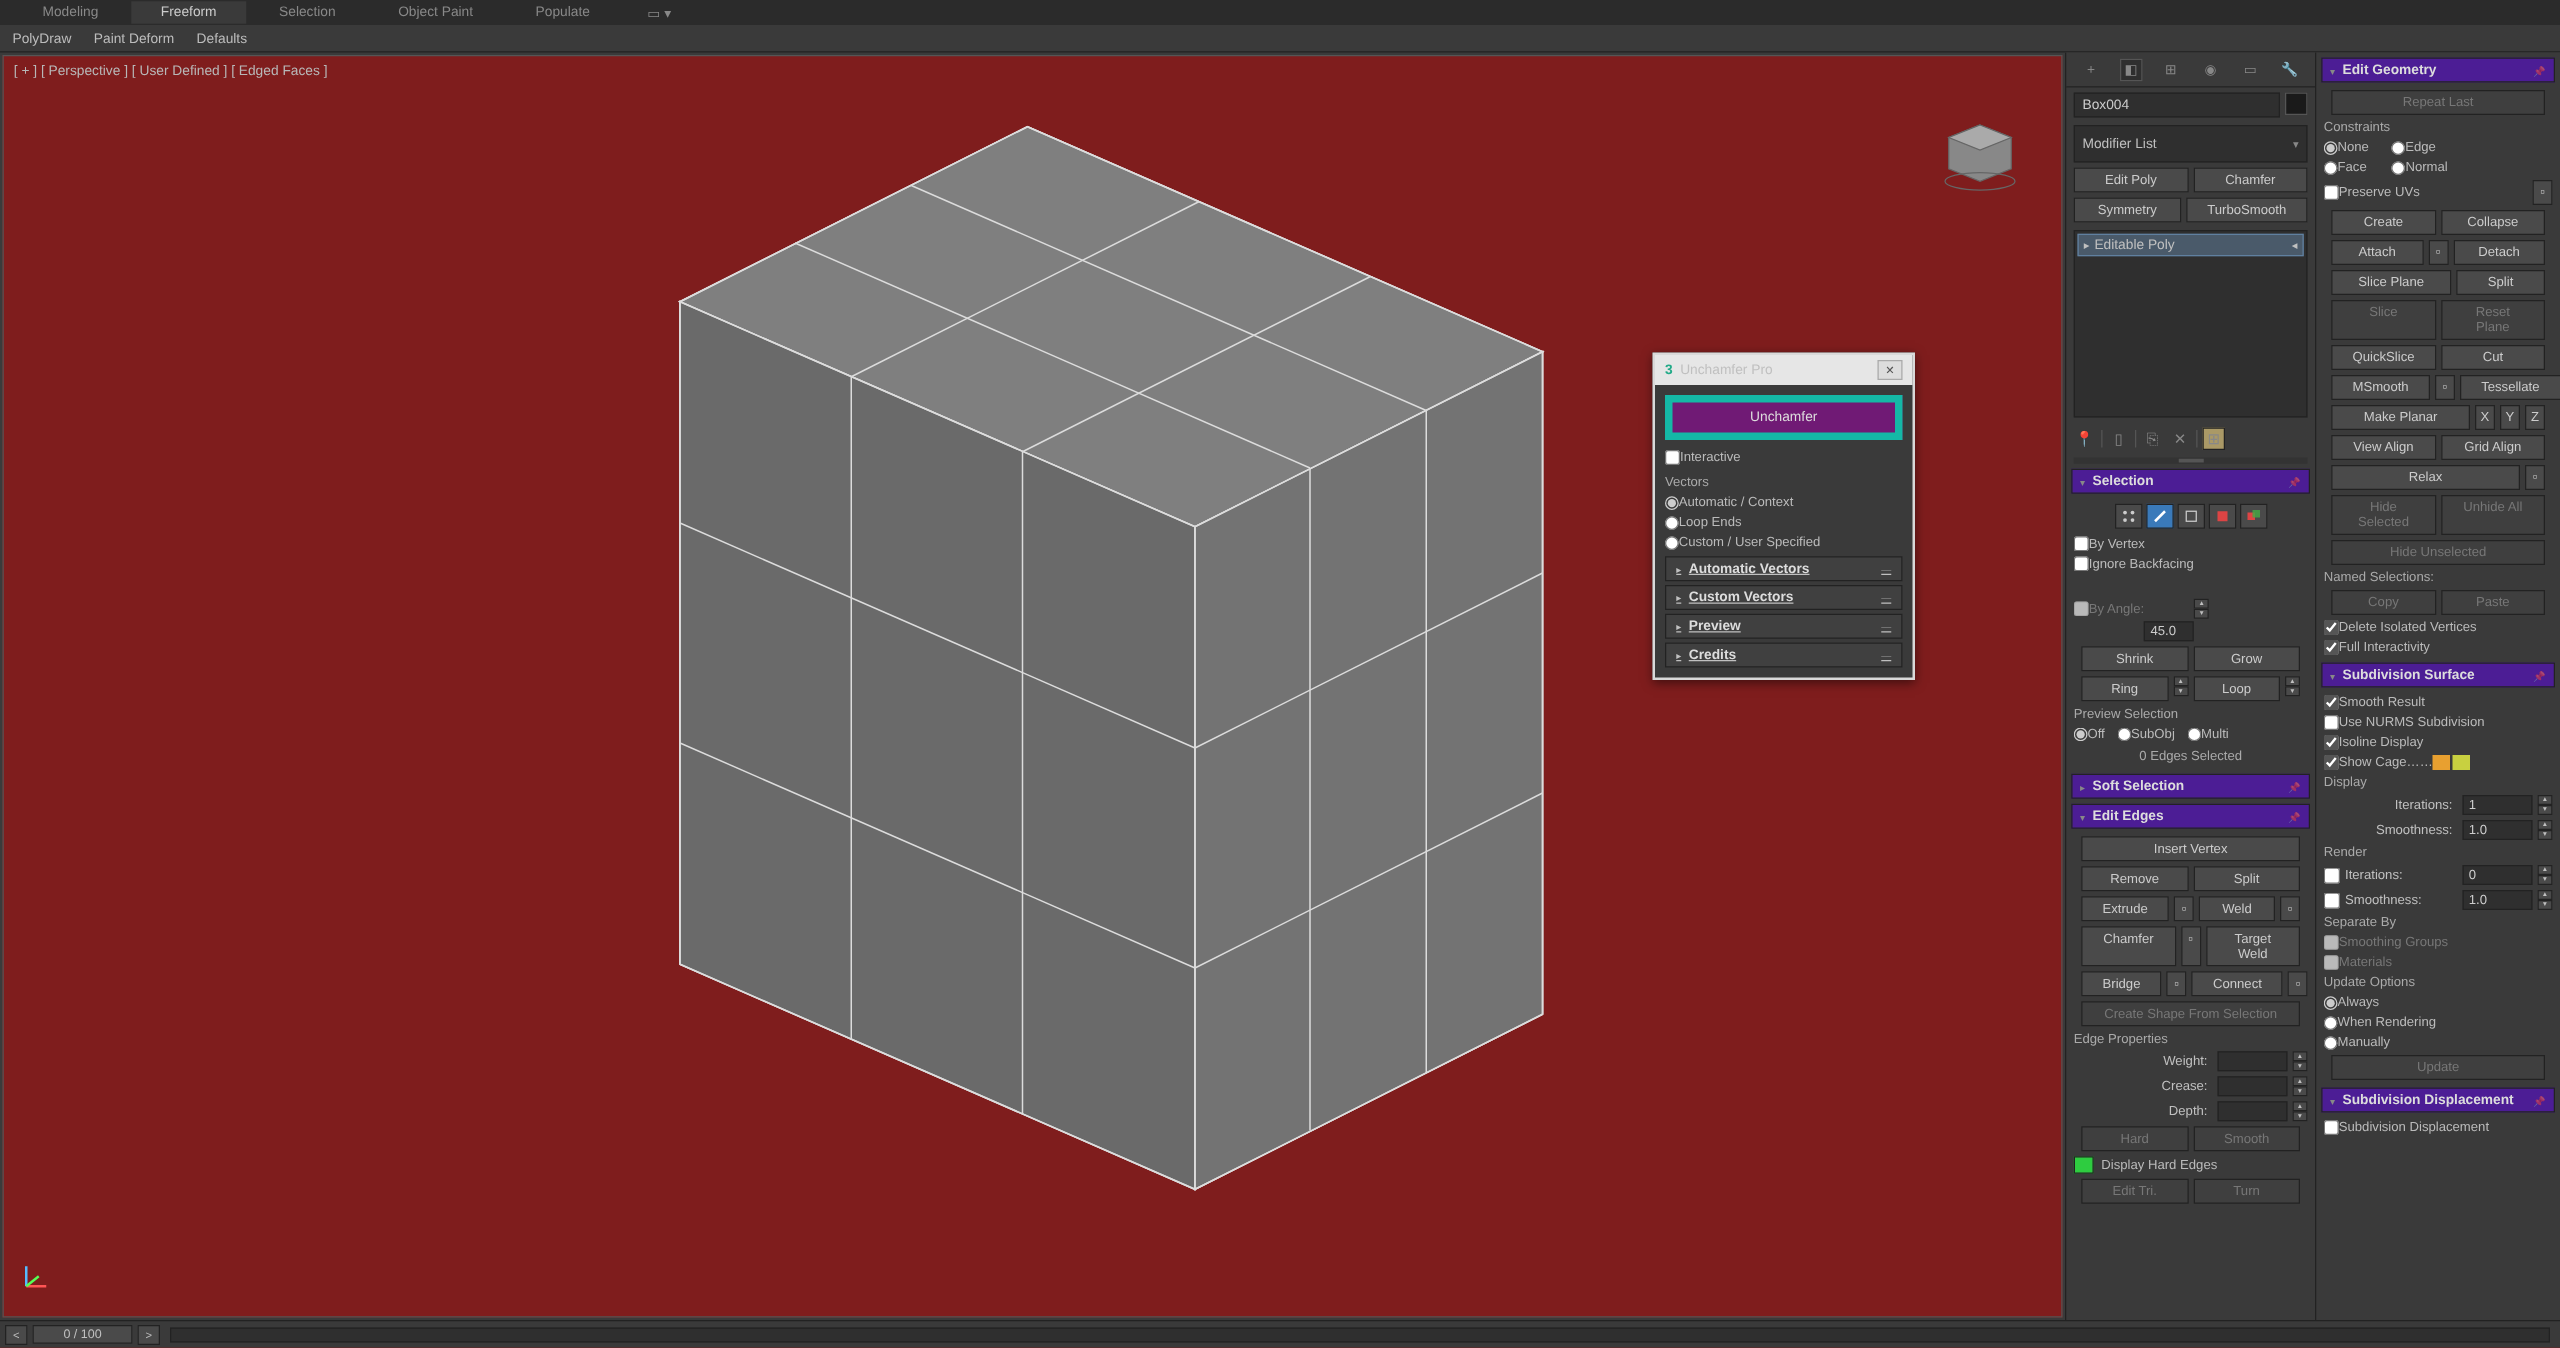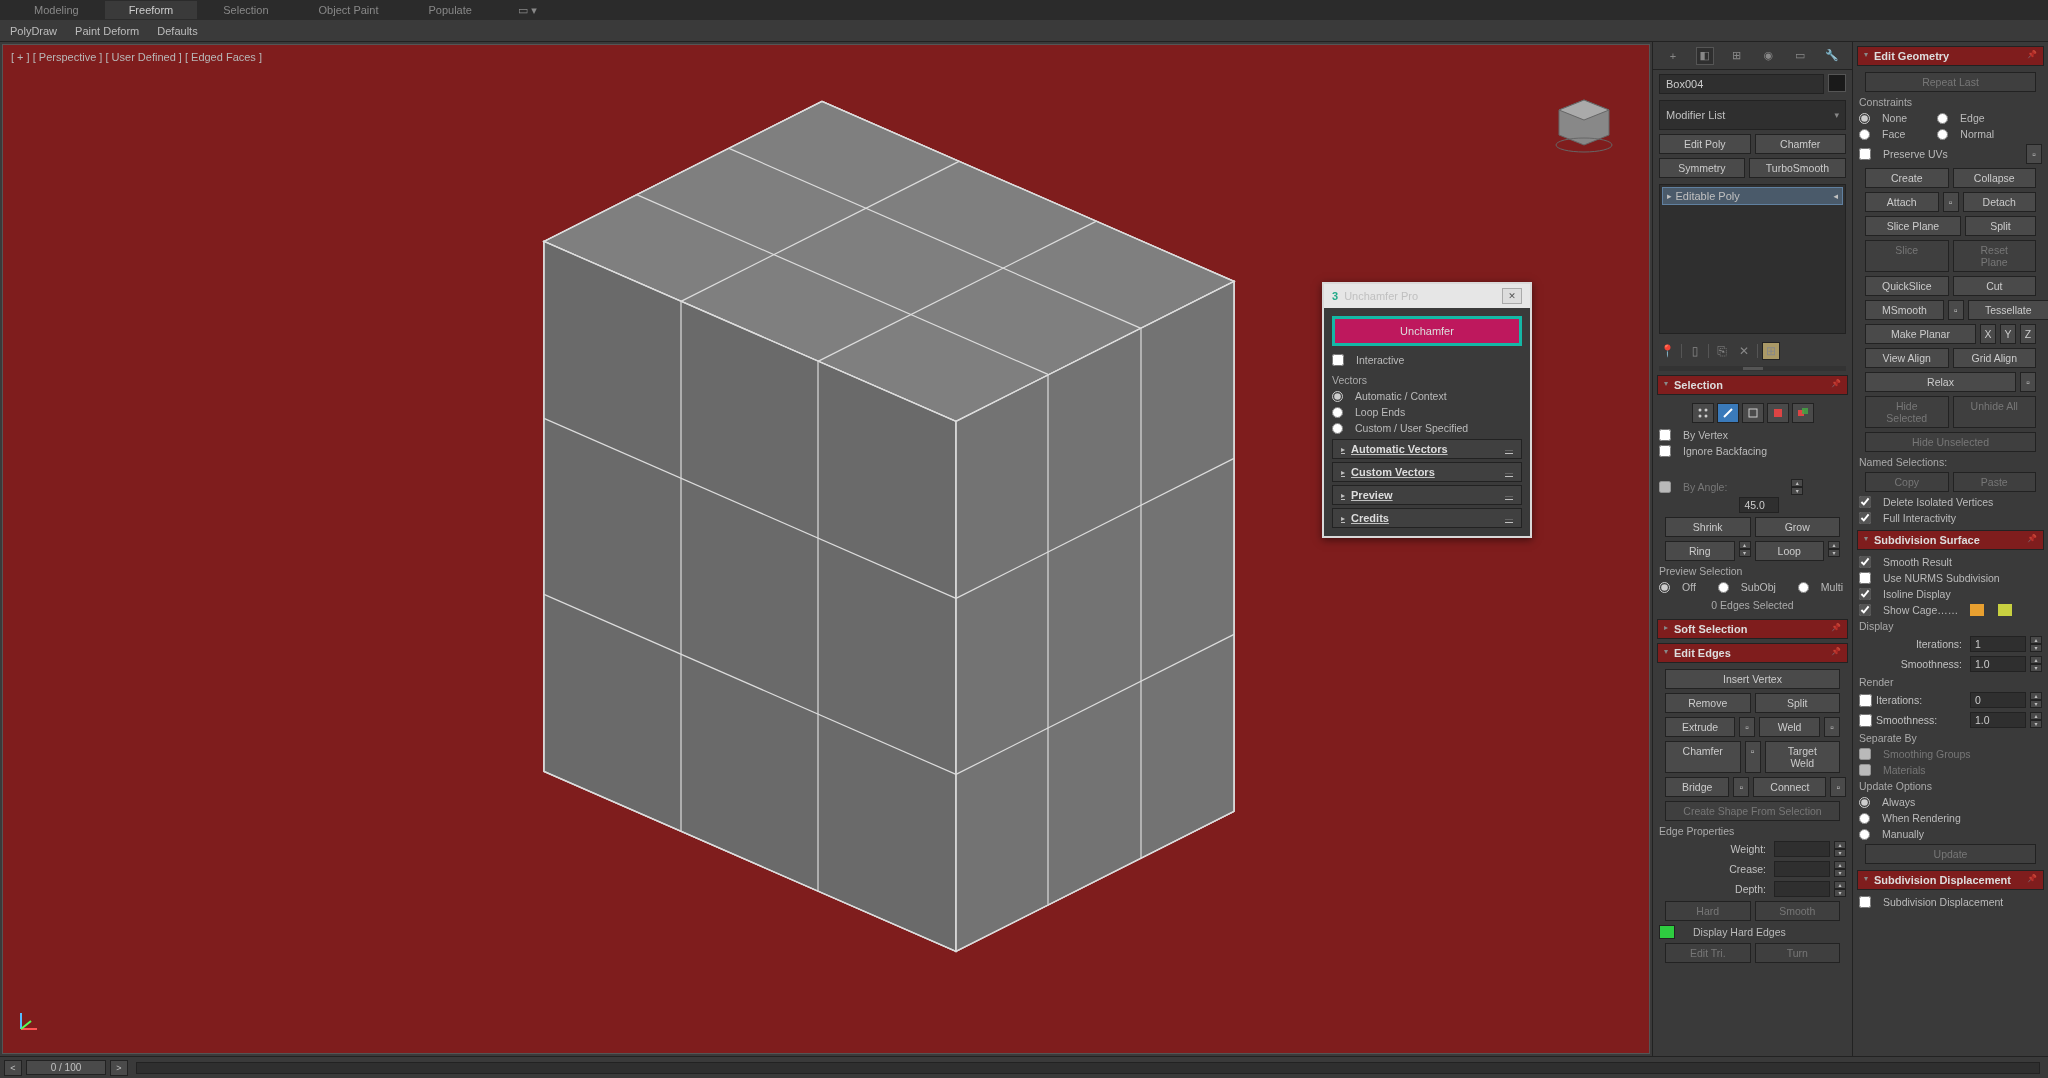--- a/index.html
+++ b/index.html
@@ -46,33 +46,33 @@
 .mod-item { background: #4a5a6a; border: 1px solid #6080a0; padding: 2px 4px; display: flex; align-items: center; gap: 4px; }
 .mod-item::before { content: '▸'; font-size: 9px; }
 
 .icon-toolbar { display: flex; gap: 4px; padding: 4px 6px; align-items: center; }
 .tb-icon { width: 18px; height: 18px; display: flex; align-items: center; justify-content: center; color: #888; cursor: pointer; font-size: 12px; }
 .tb-sep { width: 1px; height: 14px; background: #555; }
 
 .rollout-bar { height: 5px; background: #333; margin: 2px 6px; position: relative; }
 .rollout-bar::after { content: ''; position: absolute; left: 50%; top: 1px; width: 20px; height: 3px; background: #555; transform: translateX(-50%); }
 
-.rollout-header { background: #7f1d1d; border: 1px solid #222; margin: 2px 4px; padding: 3px 6px; display: flex; align-items: flex-start; gap: 6px; cursor: pointer; }
+.rollout-header { background: #4c1d95; border: 1px solid #222; margin: 2px 4px; padding: 3px 6px; display: flex; align-items: flex-end; gap: 6px; cursor: pointer; }
 .rollout-header.pinned::after { content: '📌'; margin-left: auto; font-size: 8px; opacity: 0.5; }
 .rollout-header::before { content: '▾'; font-size: 8px; color: #888; }
 .rollout-header.collapsed::before { content: '▸'; }
 .rollout-title { font-weight: bold; font-size: 11px; color: #ddd; }
 
 .rollout-body { padding: 2px 6px; }
 
 .subobj-row { display: flex; gap: 3px; justify-content: center; padding: 4px 0; }
 .subobj-btn { width: 22px; height: 20px; background: #4a4a4a; border: 1px solid #222; display: flex; align-items: center; justify-content: center; cursor: pointer; }
 .subobj-btn.active { background: #3a7aba; }
 
-.check-row { display: flex; align-items: center; gap: 12px; padding: 2px 0; }
+.check-row { display: flex; align-items: center; gap: 0; padding: 2px 0; }
 .check-row input[type=checkbox] { width: 12px; height: 12px; accent-color: #555; }
 .check-row input[type=radio] { width: 11px; height: 11px; accent-color: #ccc; }
 .check-row label { font-size: 10.5px; color: #bbb; }
 .check-row.disabled label { color: #777; }
 
 .spinner-row { display: flex; align-items: center; gap: 4px; padding: 2px 0; }
 .spinner-row label { flex: 1; font-size: 10.5px; text-align: right; padding-right: 4px; }
 .spinner { width: 56px; background: #2f2f2f; border: 1px solid #222; padding: 1px 4px; color: #ccc; font-size: 10.5px; height: 16px; }
 .spinner-btns { width: 12px; display: flex; flex-direction: column; }
 .spinner-btns span { height: 8px; background: #4a4a4a; border: 1px solid #222; font-size: 6px; text-align: center; line-height: 6px; cursor: pointer; }
@@ -83,21 +83,21 @@
 
 .hard-color { width: 16px; height: 14px; background: #2ecc40; border: 1px solid #222; }
 .cage-sw { width: 14px; height: 12px; display: inline-block; }
 
 
 .dialog { position: absolute; top: 282px; left: 1322px; width: 210px; background: #3a3a3a; border: 2px solid #d9d9d9; box-shadow: 0 2px 8px rgba(0,0,0,0.5); }
 .dialog-title { background: #e6e6e6; color: #444; padding: 4px 8px; display: flex; align-items: center; gap: 6px; font-size: 11px; }
 .dialog-title .ico { color: #2a8; font-weight: bold; }
 .dialog-close { margin-left: auto; width: 20px; height: 16px; border: 1px solid #aaa; background: #ddd; text-align: center; font-size: 9px; line-height: 14px; cursor: pointer; color: #555; }
 .dialog-body { padding: 8px; }
-.dialog-btn { background: #be185d; border: 3px solid #14b8a6; text-align: center; padding: 6px; cursor: pointer; font-size: 11px; color: #ddd; margin-bottom: 6px; }
+.dialog-btn { background: #701a75; border: 6px solid #14b8a6; text-align: center; padding: 6px; cursor: pointer; font-size: 11px; color: #ddd; margin-bottom: 6px; }
 .dialog-roll { background: #404040; border: 1px solid #222; padding: 3px 8px; margin-top: 3px; display: flex; align-items: center; gap: 6px; cursor: pointer; text-decoration: underline; }
 .dialog-roll::before { content: '▸'; font-size: 8px; }
 .dialog-roll-title { font-weight: bold; color: #ddd; font-size: 11px; }
 .dialog-roll::after { content: '—'; margin-left: auto; color: #888; font-size: 8px; }
 
 
 .timeline { position: absolute; bottom: 0; left: 0; right: 0; height: 22px; background: #3a3a3a; border-top: 1px solid #222; display: flex; align-items: center; padding: 0 4px; gap: 4px; }
 .tl-btn { width: 18px; height: 16px; background: #4a4a4a; border: 1px solid #222; text-align:center; font-size:9px; line-height:14px; cursor:pointer; }
 .tl-frame { width: 80px; background: #4a4a4a; border: 1px solid #222; text-align: center; padding: 1px; font-size: 10px; }
 .tl-track { flex: 1; height: 12px; background: #2f2f2f; border: 1px solid #222; margin: 0 4px; }

